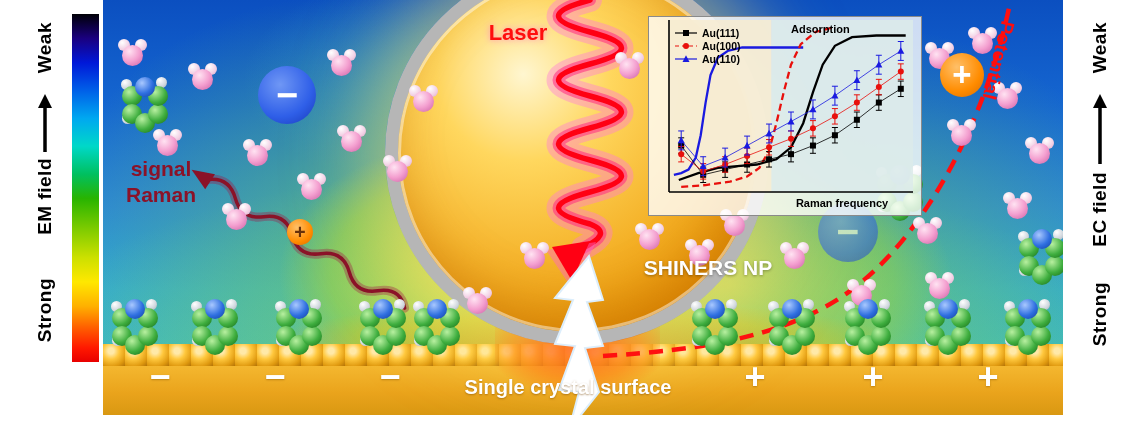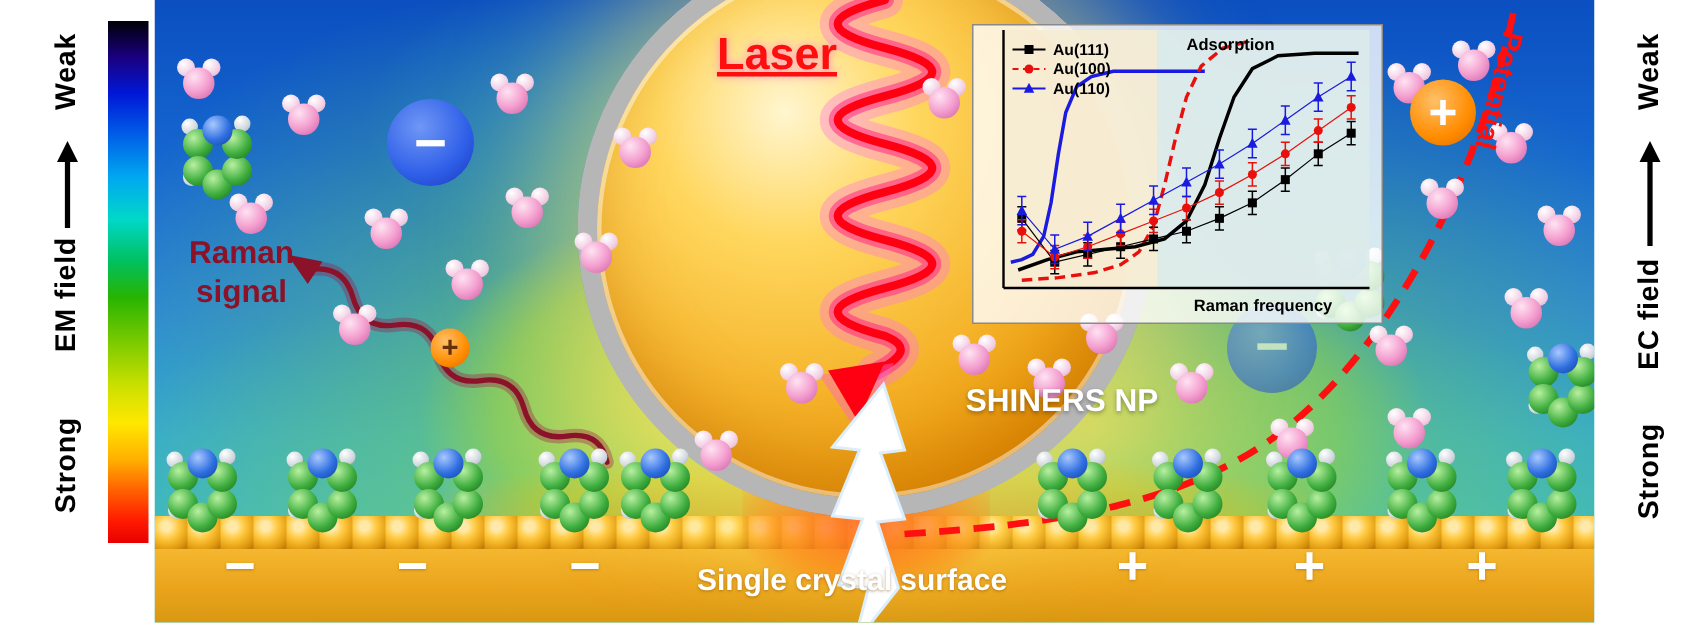--- a/index.html
+++ b/index.html
@@ -37,22 +37,22 @@
     box-shadow:0 0 70px 25px rgba(255,228,95,.5), inset 0 0 0 3px rgba(255,255,255,.45),
                inset -10px -18px 50px rgba(175,90,0,.4);}
   .surface{position:absolute;left:0;top:358px;width:960px;height:57px;
     background:linear-gradient(180deg,#f7bd35,#eaa41c 60%,#d99812);}
   .ballrow{position:absolute;left:0;top:344px;width:960px;height:22px;
     background-image:radial-gradient(circle at 8px 7px, #ffe9a8 0 3px, #ffc83e 40%, #e09a10 75%, #b87708 97%, rgba(0,0,0,0) 100%);
     background-size:22px 22px;background-repeat:repeat-x;}
   .scene-svg{position:absolute;left:0;top:0;width:960px;height:415px;}
   
   .slabel{position:absolute;font-weight:bold;text-align:center;}
-  .laser-label{left:370px;top:20px;width:90px;font-size:30px;color:#ff0e0e;
-    text-shadow:0 0 6px rgba(255,120,200,.8);text-decoration:underline;}
+  .laser-label{left:370px;top:20px;width:90px;font-size:22px;color:#ff0e0e;
+    text-shadow:0 0 6px rgba(255,120,200,.8);}
   .raman-label{left:6px;top:156px;width:104px;font-size:21px;color:#8b1228;line-height:1.25;}
   .np-label{left:515px;top:256px;width:180px;font-size:21px;color:#fff;
     text-shadow:0 1px 3px rgba(0,0,0,.35);}
   .surface-label{left:330px;top:376px;width:270px;font-size:20px;color:#fff;
     text-shadow:0 1px 2px rgba(120,70,0,.5);}
   .potential-label{left:884px;top:20px;writing-mode:vertical-rl;transform:rotate(14deg);
     font-size:19px;color:#ff0e0e;font-weight:bold;position:absolute;}
   
   .mol{position:absolute;width:46px;height:46px;}
   .water{position:absolute;width:30px;height:27px;}
@@ -402,22 +402,22 @@
         <div class="surface-charge" style="left: 37px;">−</div>
         <div class="surface-charge" style="left: 152px;">−</div>
         <div class="surface-charge" style="left: 267px;">−</div>
         <div class="surface-charge" style="left: 632px;">+</div>
         <div class="surface-charge" style="left: 750px;">+</div>
         <div class="surface-charge" style="left: 865px;">+</div>
       </div>
 
     <div class="slabel laser-label">Laser</div>
     <div class="slabel raman-label">
+      <div>signal</div>
       <div>Raman</div>
-      <div>signal</div>
     </div>
     <div class="slabel surface-label">Single crystal surface</div>
     <div class="slabel np-label">SHINERS NP</div>
     <div class="potential-label">Potential</div>
 
     <div class="inset">
       <svg width="270" height="196" viewBox="0 0 270 196">
           <rect x="20" y="3" width="102.47999999999999" height="172" fill="#f6ecd2" fill-opacity="0.88"></rect>
           <rect x="122.47999999999999" y="3" width="141.52" height="172" fill="#dcebe9" fill-opacity="0.88"></rect>
           <polyline points="24.9,157.8 32.2,156.1 39.5,152.6 46.8,140.6 51.7,118.2 56.6,85.6 61.5,58.0 68.8,40.8 78.6,34.0 93.2,30.5 117.6,30.5 154.2,30.5" fill="none" stroke="#1a1ae0" stroke-width="2.3"></polyline>

